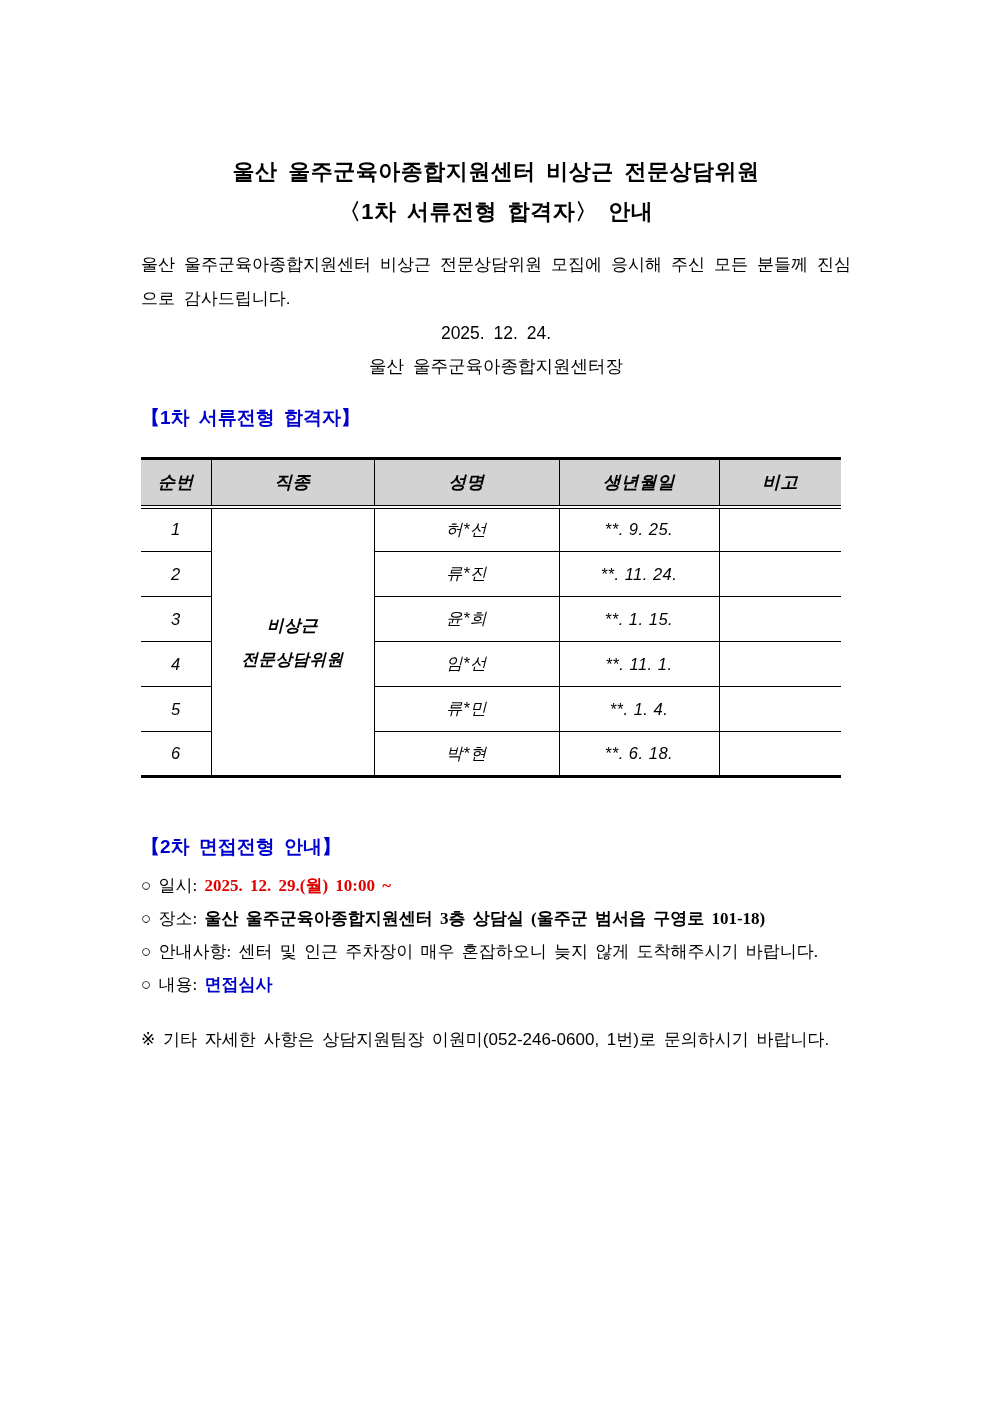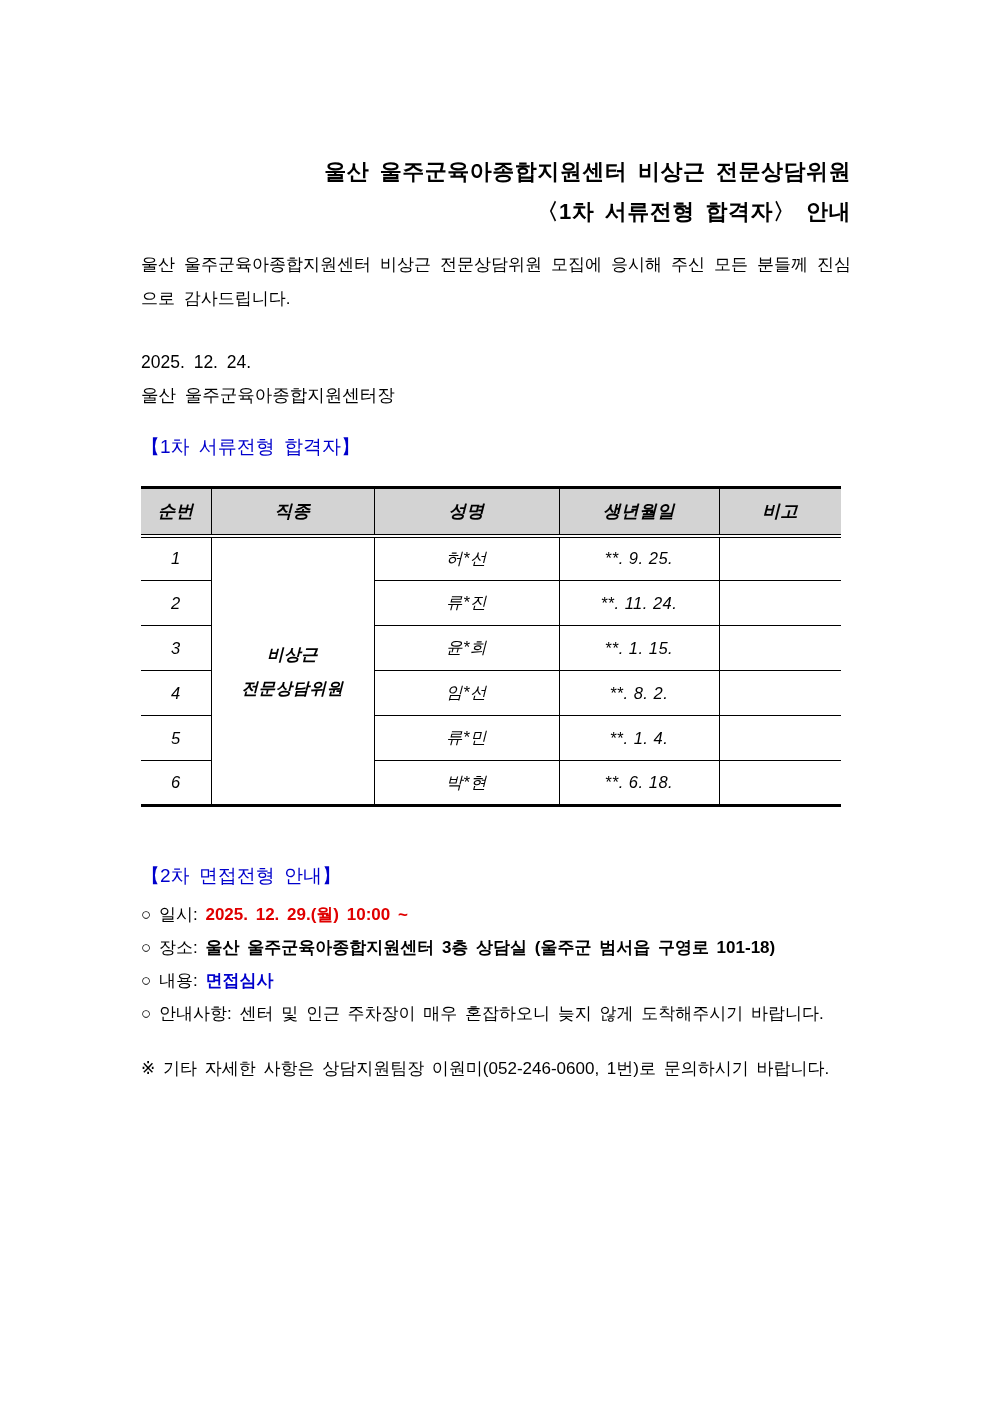--- a/index.html
+++ b/index.html
@@ -24,51 +24,51 @@
   .content {
     position: absolute;
     left: 141px;
     top: 0;
     width: 710px;
     padding-top: 152px;
   }
 
   
   .doc-title {
-    text-align: right;
+    text-align: center;
     font-size: 22px;
     font-weight: bold;
     line-height: 40px;
     letter-spacing: 0.5px;
     word-spacing: 4px;
   }
   .doc-title .title-line { display: block; }
 
   
   .intro-block {
     margin-top: 16px;
     font-size: 17px;
     line-height: 34px;
     text-align: justify;
     word-spacing: 4px;
   }
 
   
   .sign-block {
-    margin-top: 30px;
-    text-align: left;
+    margin-top: 1px;
+    text-align: center;
     font-size: 17.5px;
     line-height: 33px;
     word-spacing: 4px;
   }
 
   
   .section-heading {
     font-size: 19px;
-    font-weight: normal;
+    font-weight: bold;
     color: var(--accent-blue, #0000CC);
     word-spacing: 4px;
   }
   .heading-pass { margin-top: 22px; }
   .heading-interview { margin-top: 56px; }
 
   
   .pass-table {
     margin-top: 26px;
     width: 700px;
@@ -104,20 +104,21 @@
     font-size: 17px;
   }
   .cell-job .job-line { display: block; line-height: 34px; }
 
   
   .info-line {
     font-size: 17px;
     line-height: 33px;
     word-spacing: 3px;
     white-space: nowrap;
+    font-family: Liberation Serif, serif;
   }
   .info-first { margin-top: 9px; }
   .info-note { padding-left: 22px; }
   .hl-red   { color: var(--accent-red, #E00000); font-weight: bold; }
   .hl-bold  { font-weight: bold; }
   .hl-blue  { color: var(--accent-blue, #0000CC); font-weight: bold; }
 
   
   .footer-note {
     margin-top: 22px;
@@ -185,21 +186,21 @@
         </tr>
         <tr>
           <td>3</td>
           <td>윤*희</td>
           <td>**. 1. 15.</td>
           <td></td>
         </tr>
         <tr>
           <td>4</td>
           <td>임*선</td>
-          <td>**. 8. 2.</td>
+          <td>**. 11. 1.</td>
           <td></td>
         </tr>
         <tr>
           <td>5</td>
           <td>류*민</td>
           <td>**. 1. 4.</td>
           <td></td>
         </tr>
         <tr>
           <td>6</td>
@@ -211,21 +212,21 @@
     </table>
 
     <h2 class="section-heading heading-interview">【2차 면접전형 안내】</h2>
 
     <div class="info-line info-first">
       <span>○ 일시: </span><span class="hl-red">2025. 12. 29.(월) 10:00 ~</span>
     </div>
     <div class="info-line">
       <span>○ 장소: </span><span class="hl-bold">울산 울주군육아종합지원센터 3층 상담실 (울주군 범서읍 구영로 101-18)</span>
     </div>
+    <div class="info-line">○ 안내사항: 센터 및 인근 주차장이 매우 혼잡하오니 늦지 않게 도착해주시기 바랍니다.</div>
     <div class="info-line">
       <span>○ 내용: </span><span class="hl-blue">면접심사</span>
     </div>
-    <div class="info-line">○ 안내사항: 센터 및 인근 주차장이 매우 혼잡하오니 늦지 않게 도착해주시기 바랍니다.</div>
 
     <div class="footer-note">※ 기타 자세한 사항은 상담지원팀장 이원미(052-246-0600, 1번)로 문의하시기 바랍니다.</div>
 
   </div>
 </div>
 
 </body></html>

